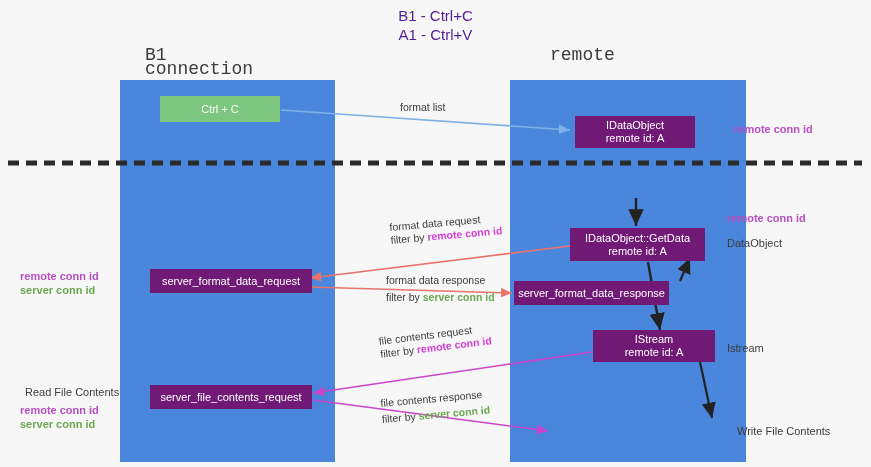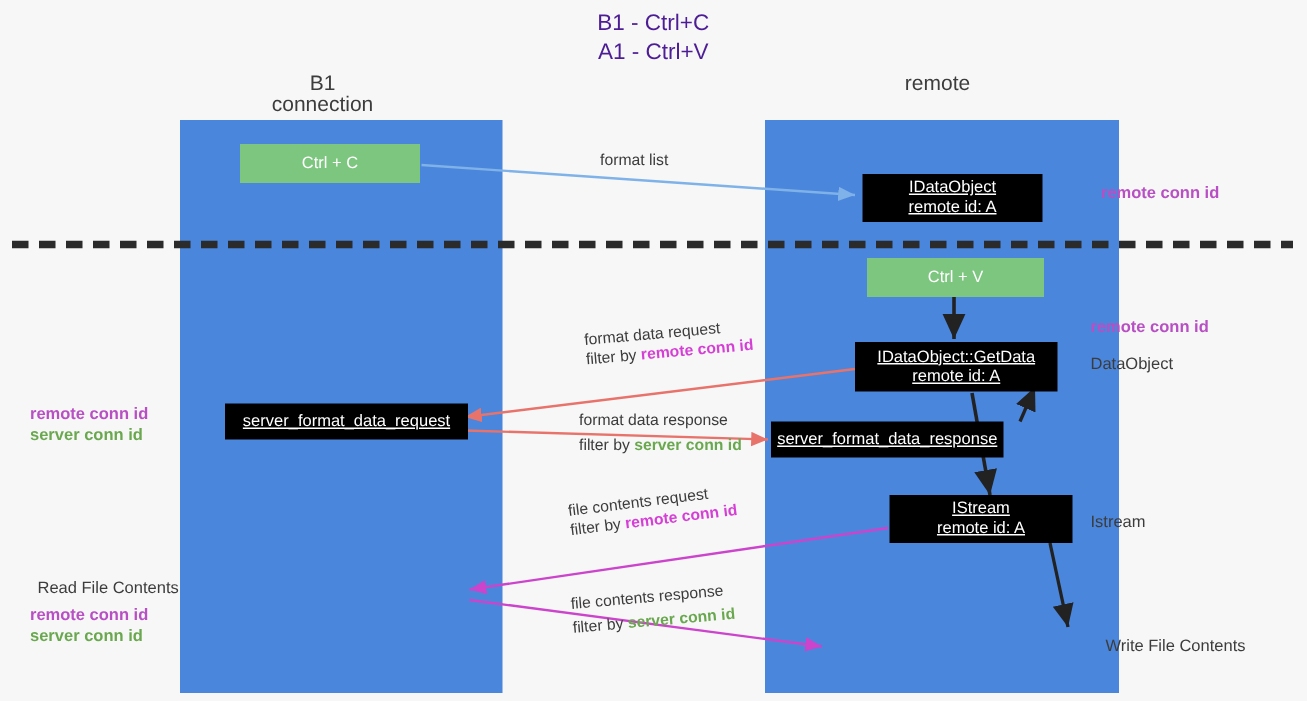--- a/index.html
+++ b/index.html
@@ -14,37 +14,37 @@
   svg.layer{position:absolute;left:0;top:0;width:871px;height:467px;pointer-events:none;}
 
   .abs{position:absolute;}
 
   .title{
     width:871px;text-align:center;top:6px;left:0;
     font-size:15px;color:#4c1d95;line-height:19px;
   }
 
   .colhead{
-    text-align:center;font-size:14px;color:#3c3c3c;line-height:14px;
+    font-size:18px;color:#3c3c3c;line-height:14px;font-family:Liberation Mono, monospace;
   }
 
   .lane{
     background:#4a86dc;
   }
 
   .nodebox{
     position:absolute;
     display:flex;flex-direction:column;align-items:center;justify-content:center;
     text-align:center;
     color:#ffffff;
     font-size:11px;
     line-height:13px;
     box-sizing:border-box;
   }
-  .nodebox.orange{background:#000000;text-decoration:underline;}
+  .nodebox.orange{background:#701a75;}
   .nodebox.green{background:#7dc67f;}
 
   .ann{
     position:absolute;font-size:11px;line-height:14px;
   }
   .ann .magenta{color:#b84fc4;font-weight:bold;}
   .ann .green{color:#6aa84f;font-weight:bold;}
   .ann .dark{color:#3c3c3c;}
 
   .edgelabel{
@@ -115,42 +115,42 @@
 
   <div class="nodebox green" style="left:160px;top:96px;width:120px;height:26px;">
     <span>Ctrl + C</span>
   </div>
 
   <div class="nodebox orange" style="left:575px;top:116px;width:120px;height:32px;">
     <span>IDataObject</span>
     <span>remote id: A</span>
   </div>
 
-  <div class="nodebox green" style="left:578px;top:172px;width:118px;height:26px;">
-    <span>Ctrl + V</span>
-  </div>
 
   <div class="nodebox orange" style="left:570px;top:228px;width:135px;height:33px;">
     <span>IDataObject::GetData</span>
     <span>remote id: A</span>
   </div>
 
   <div class="nodebox orange" style="left:150px;top:269px;width:162px;height:24px;">
     <span>server_format_data_request</span>
   </div>
 
   <div class="nodebox orange" style="left:514px;top:281px;width:155px;height:24px;">
     <span>server_format_data_response</span>
   </div>
 
   <div class="nodebox orange" style="left:593px;top:330px;width:122px;height:32px;">
     <span>IStream</span>
     <span>remote id: A</span>
   </div>
 
+  <div class="nodebox orange" style="left:150px;top:385px;width:162px;height:24px;">
+    <span>server_file_contents_request</span>
+  </div>
 
 
   <div class="edgelabel" style="left:400px;top:101px;">
     <span>format list</span>
   </div>
 
   <div class="edgelabel rot-neg" style="left:389px;top:221px;transform:rotate(-5deg);">
     <div>format data request</div>
     <div><span>filter by </span><b class="magenta">remote conn id</b></div>
   </div>

